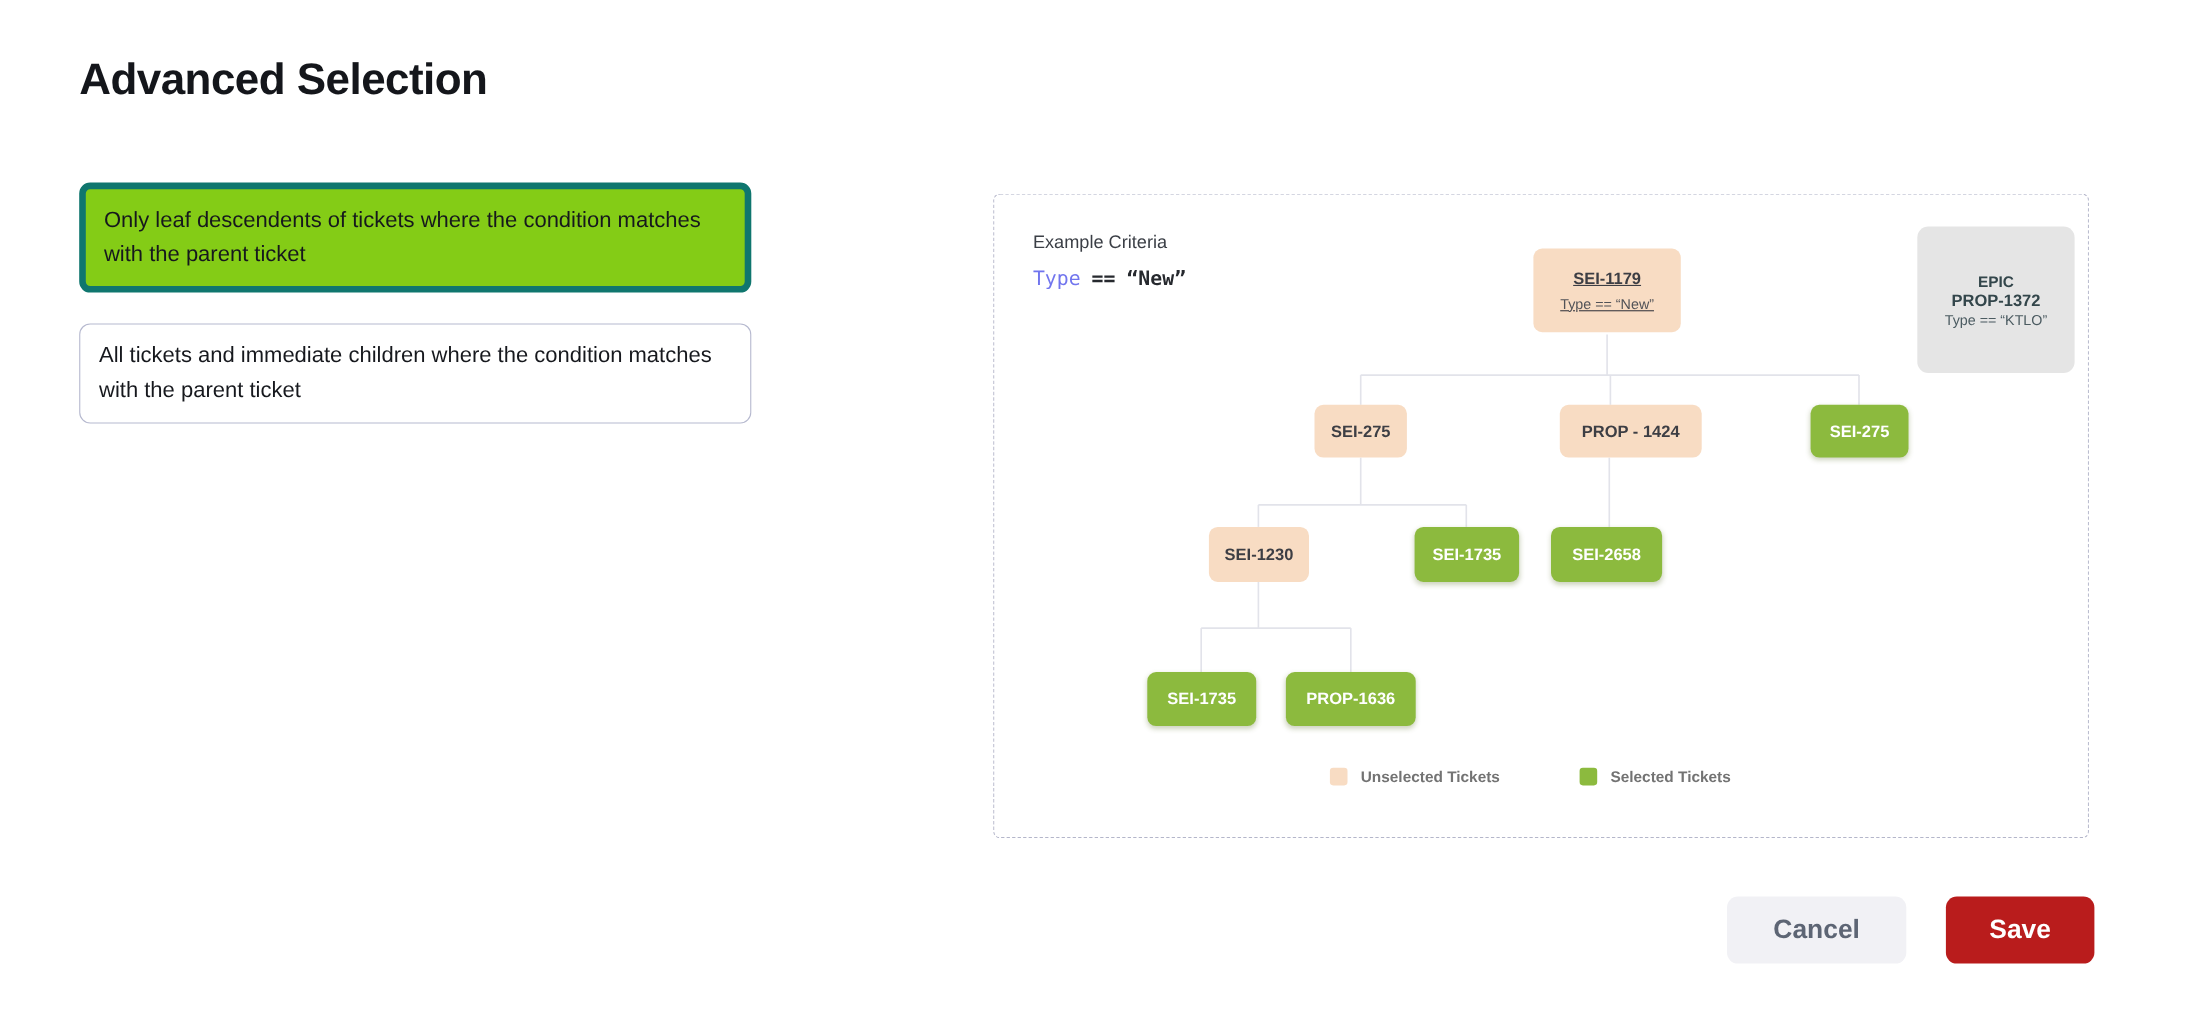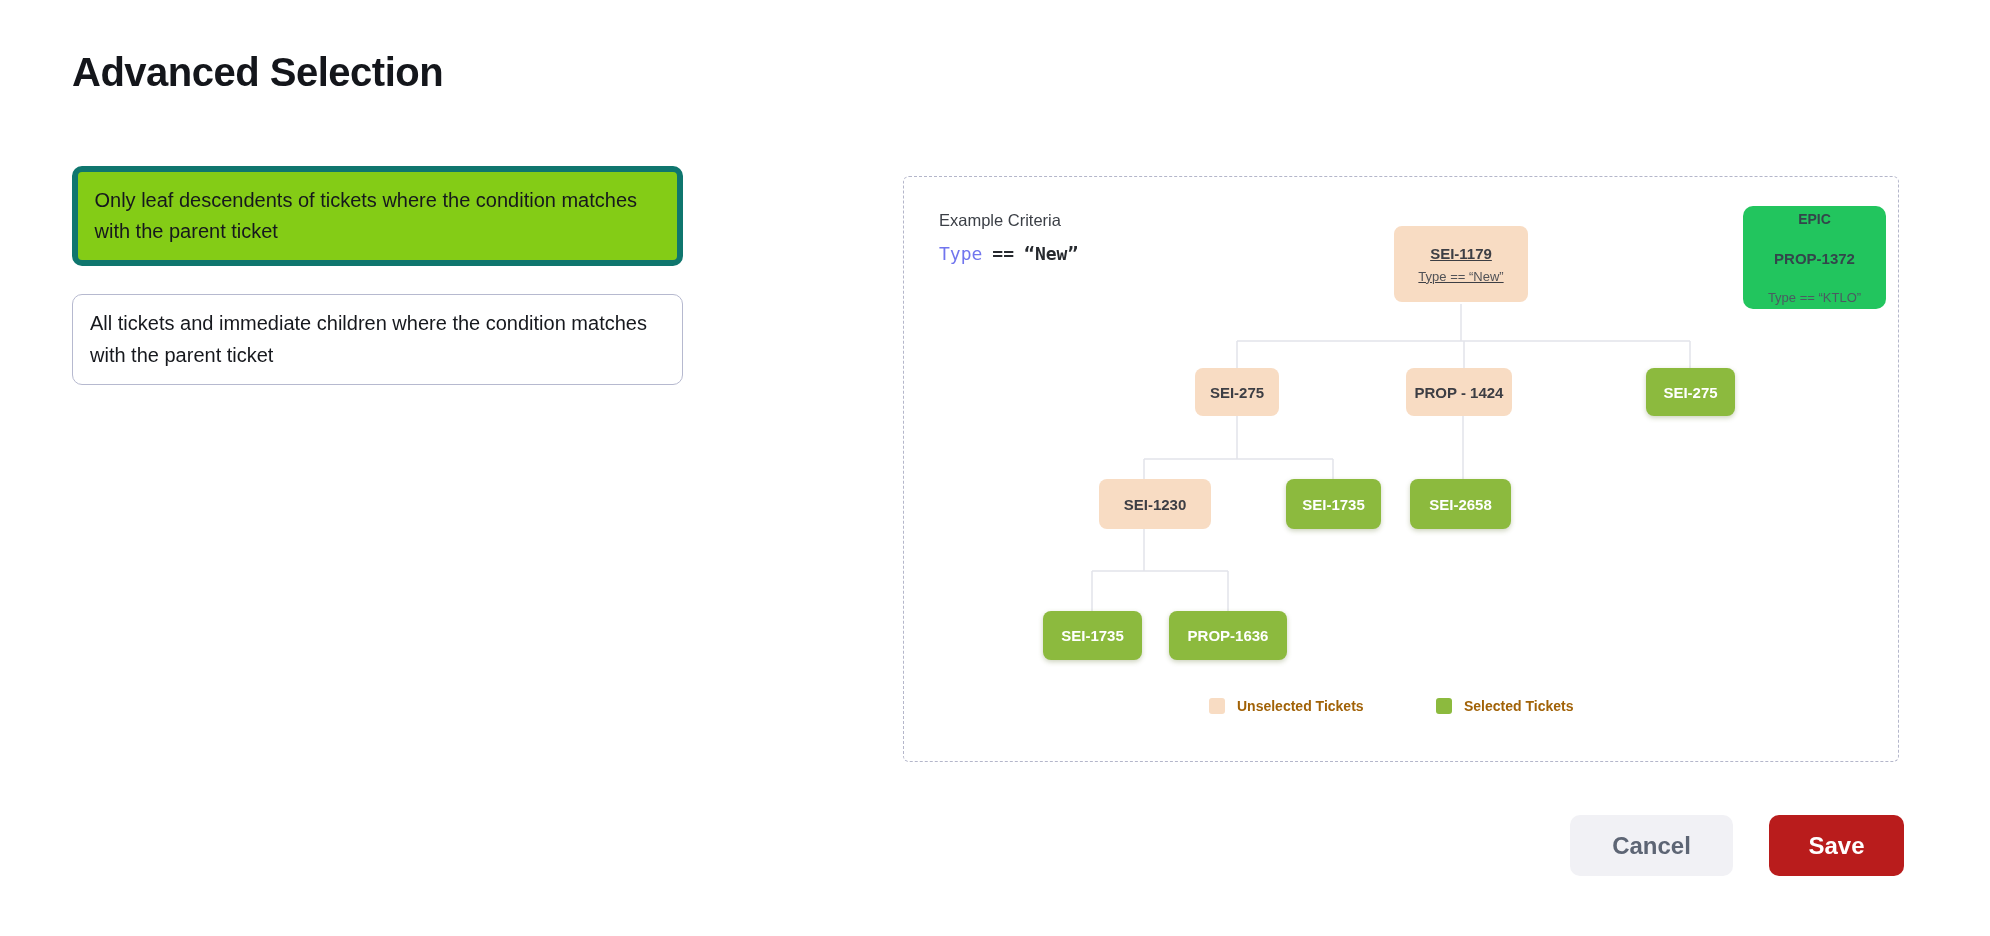--- a/index.html
+++ b/index.html
@@ -37,23 +37,23 @@
   .criteria-label { font-size:16.5px; color:#3b3f46; font-weight:400; }
   .criteria-code {
     margin-top:13px;
     font-family:"DejaVu Sans Mono", monospace;
     font-size:18px; font-weight:700; color:#26292e;
   }
   .criteria-code .field { color:#7175ee; font-weight:500; }
   .criteria-code .op { margin:0 10px; }
 
   .epic-card {
-    position:absolute; left:839px; top:29px; width:143px; height:103px;
-    background:#22c55e; border-radius:10px;
-    display:flex; flex-direction:column; align-items:center; justify-content:center; gap:23px;
+    position:absolute; left:839px; top:29px; width:143px; height:133px;
+    background:#e5e5e5; border-radius:10px;
+    display:flex; flex-direction:column; align-items:center; justify-content:center; gap:1px;
   }
   .epic-card .l1 { font-size:14px; font-weight:700; color:#33464b; }
   .epic-card .l2 { font-size:15px; font-weight:700; color:#33464b; }
   .epic-card .l3 { font-size:13px; font-weight:500; color:#4b5b61; }
 
   svg.connectors { position:absolute; left:0; top:0; width:996px; height:586px; }
 
   .node {
     position:absolute; border-radius:8px;
     display:flex; align-items:center; justify-content:center;
@@ -61,21 +61,21 @@
   }
   .node.unselected { background:#f8dcc3; color:#3d3e44; }
   .node.selected-n { background:#8cba3e; color:#ffffff; box-shadow:0 2px 5px rgba(90,110,40,.30); }
   .node.root { flex-direction:column; gap:7px;text-decoration:underline; }
   .node .cond { font-size:13px; font-weight:500; color:#515257; }
 
   .legend-item { position:absolute; display:flex; align-items:center; gap:12px; top:521px; }
   .legend-swatch { width:16px; height:16px; border-radius:3px; }
   .legend-swatch.peach { background:#f8dcc3; }
   .legend-swatch.green { background:#8cba3e; }
-  .legend-label { font-size:14px; font-weight:700; color:#a16207; }
+  .legend-label { font-size:14px; font-weight:700; color:#737373; }
 
   
   .btn {
     position:absolute; top:815px; height:61px;
     border:none; border-radius:10px;
     font-family:"Liberation Sans", sans-serif;
     font-size:24px; font-weight:600; cursor:pointer;
   }
   .btn-cancel { left:1570px; width:163px; background:#f1f1f5; color:#5d6574; }
   .btn-save   { left:1769px; width:135px; background:#b91c1c; color:#ffffff; }
@@ -129,28 +129,28 @@
   </svg>
 
   <div class="node unselected root" style="left:490px; top:49px; width:134px; height:76px;">
     <div>SEI-1179</div>
     <div class="cond">Type == “New”</div>
   </div>
 
   <div class="node unselected" style="left:291px; top:191px; width:84px; height:48px;">
     <span>SEI-275</span>
   </div>
-  <div class="node unselected" style="left:502px; top:191px; width:106px; height:48px;">
+  <div class="node unselected" style="left:514px; top:191px; width:129px; height:48px;">
     <span>PROP - 1424</span>
   </div>
   <div class="node selected-n" style="left:742px; top:191px; width:89px; height:48px;">
     <span>SEI-275</span>
   </div>
 
-  <div class="node unselected" style="left:195px; top:302px; width:112px; height:50px;">
+  <div class="node unselected" style="left:195px; top:302px; width:91px; height:50px;">
     <span>SEI-1230</span>
   </div>
   <div class="node selected-n" style="left:382px; top:302px; width:95px; height:50px;">
     <span>SEI-1735</span>
   </div>
   <div class="node selected-n" style="left:506px; top:302px; width:101px; height:50px;">
     <span>SEI-2658</span>
   </div>
 
   <div class="node selected-n" style="left:139px; top:434px; width:99px; height:49px;">

